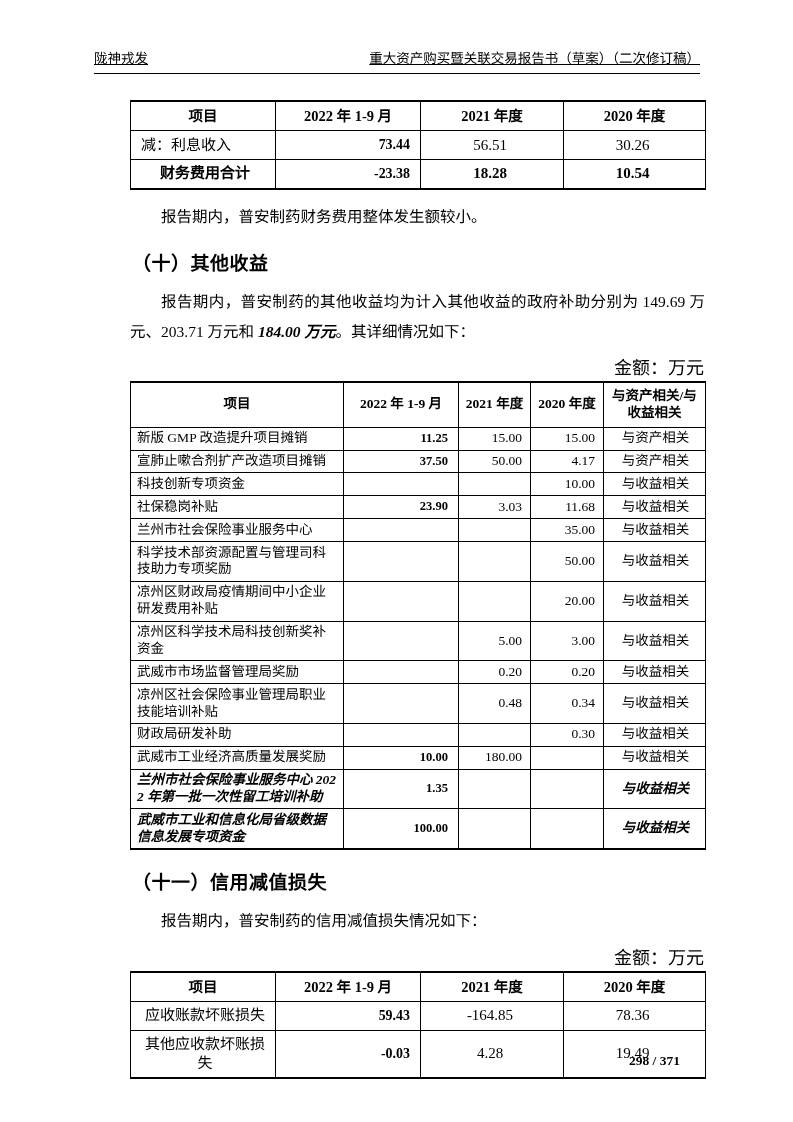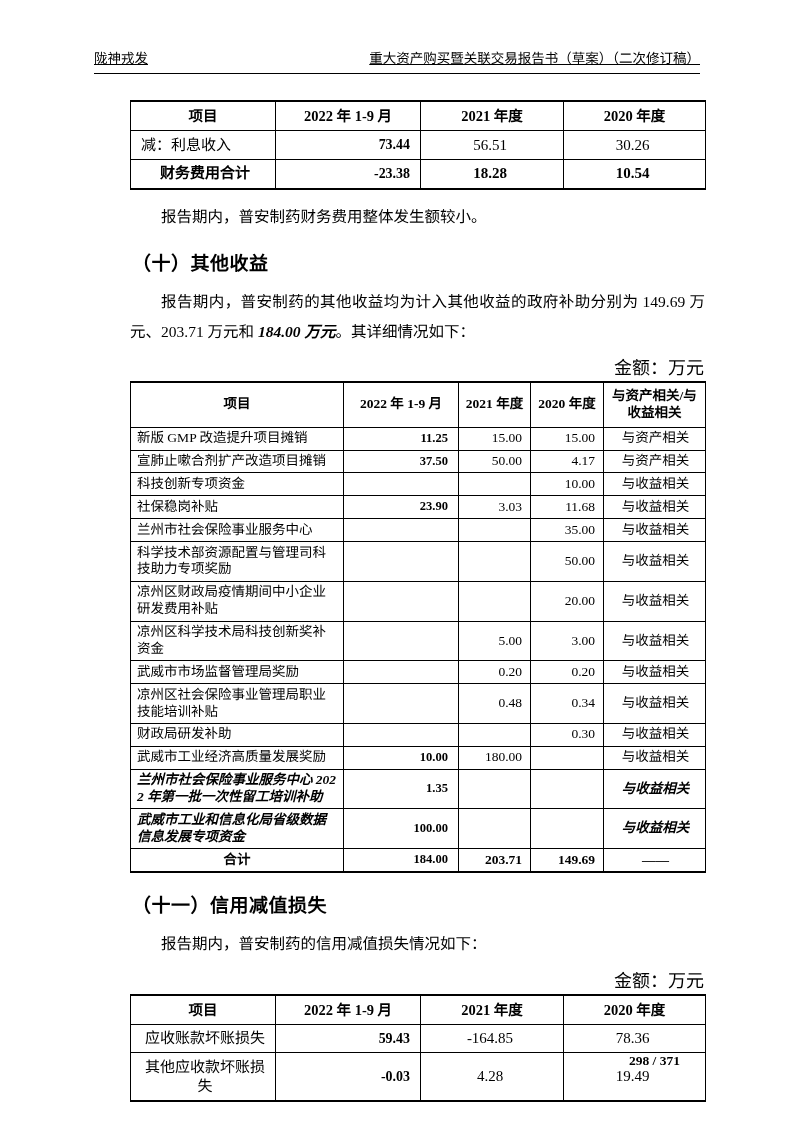--- a/index.html
+++ b/index.html
@@ -278,27 +278,20 @@
             <td></td>
             <td>与收益相关</td>
           </tr>
           <tr class="row-kai">
             <td>武威市工业和信息化局省级数据信息发展专项资金</td>
             <td>100.00</td>
             <td></td>
             <td></td>
             <td>与收益相关</td>
           </tr>
-          <tr class="row-total">
-            <td>合计</td>
-            <td>184.00</td>
-            <td>203.71</td>
-            <td>149.69</td>
-            <td>——</td>
-          </tr>
         </tbody>
     </table>
 
     <h2 class="sec-heading">（十一）信用减值损失</h2>
 
     <p class="para">报告期内，普安制药的信用减值损失情况如下：</p>
 
     <div class="unit-label">金额：万元</div>
 
     <table class="tbl tbl-3num tbl-credit">

